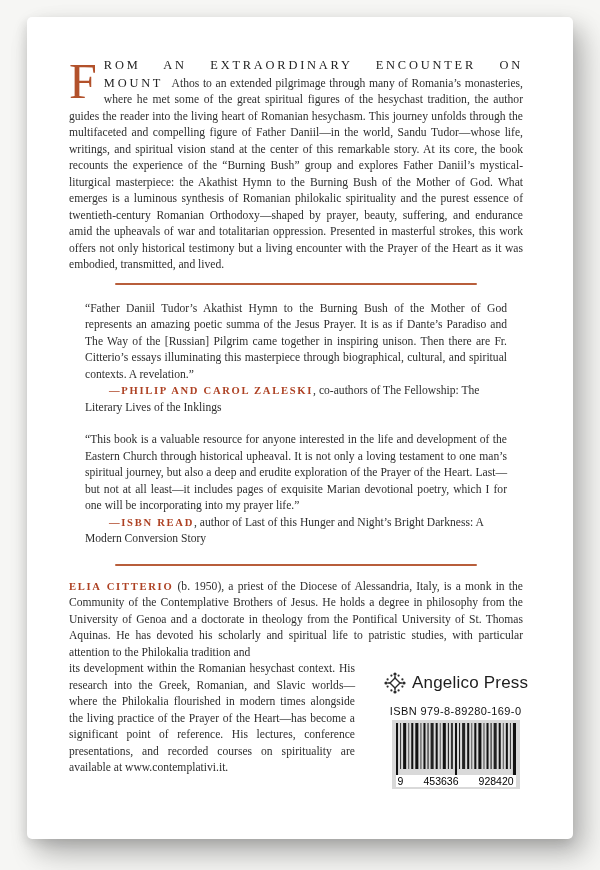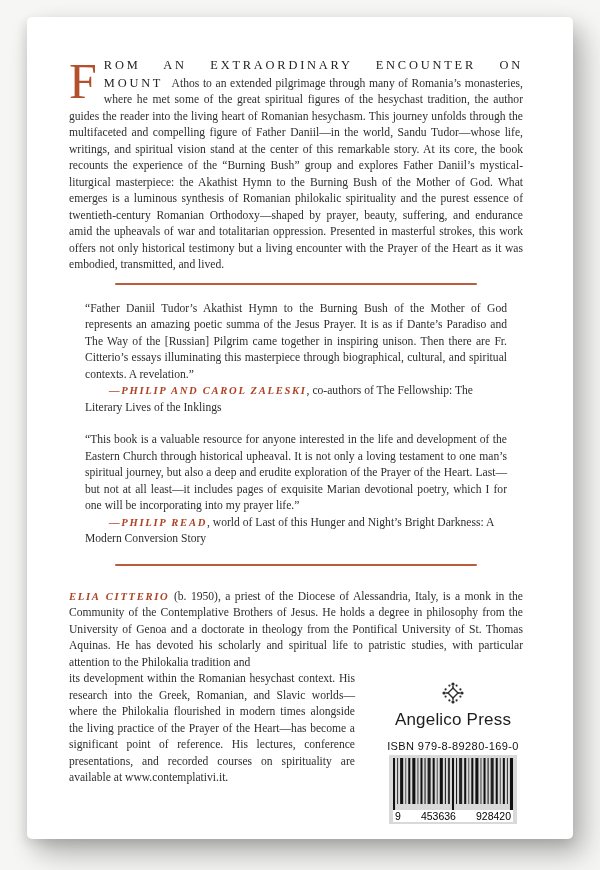--- a/index.html
+++ b/index.html
@@ -19,42 +19,42 @@
     background:var(--card_bg);
     border-radius:5px;
     box-shadow:-3px 4px 10px rgba(0,0,0,.08), 6px 10px 22px rgba(0,0,0,.20), 14px 18px 34px rgba(0,0,0,.14);
     padding:40px 50px 0 42px;
     overflow:hidden;
     color:var(--text);
   }
   p{font-size:11.6px;line-height:16.5px;text-align:justify;color:var(--text);}
   .i{}
   .lead{font-size:12.4px;letter-spacing:2.8px;word-spacing:2px;color:#232323;}
-  .name{color:var(--attribution_rust);font-weight:700;letter-spacing:1.7px;font-size:10.6px;font-style:italic;}
+  .name{color:var(--attribution_rust);font-weight:700;letter-spacing:1.7px;font-size:10.6px;}
   .dropcap{
     float:left;
     font-size:50px;line-height:40px;
     color:var(--rust);
     padding:4px 7px 0 0;
     font-weight:400;
   }
   hr.rule{
     border:0;border-top:2px solid var(--rust);
     width:362px;margin:9px auto 0;
     border-radius:2px;opacity:.92;
   }
   .endorsement{margin:16px;}
   .endorsement .quote{margin-top:14px;}
   .endorsement .attribution{text-indent:24px;text-align:left;}
   .endorsement + .endorsement .quote{margin-top:9px;}
-  .bio{margin-top:23px;}
+  .bio{margin-top:13px;}
   .bio-row{display:flex;gap:28px;margin-top:0;}
   .bio-p2{width:286px;flex:0 0 286px;}
   .pub-col{flex:1;padding-top:10px;}
-  .logo-row{display:flex;align-items:center;gap:5px;margin-left:0;flex-direction:column;}
+  .logo-row{display:flex;align-items:center;gap:5px;margin-left:0;}
   .cross-icon{flex:0 0 auto;display:block;}
   .pub-name{
     font-family:"Liberation Sans", sans-serif;
     font-size:17px;color:var(--logo_text);
     white-space:nowrap;letter-spacing:.2px;
   }
   .isbn{
     font-family:"Liberation Sans", sans-serif;
     font-size:11px;letter-spacing:.4px;text-align:center;
     margin-top:10px;color:#111;
@@ -78,21 +78,21 @@
 
     <hr class="rule">
 
     <figure class="endorsement">
       <p class="quote"><span>“Father Daniil Tudor’s </span><span class="i">Akathist Hymn to the Burning Bush of the Mother of God</span><span> represents an amazing poetic </span><span class="i">summa</span><span> of the Jesus Prayer. It is as if Dante’s </span><span class="i">Paradiso</span><span> and </span><span class="i">The Way of the</span><span> [Russian] </span><span class="i">Pilgrim</span><span> came together in inspiring unison. Then there are Fr. Citterio’s essays illuminating this masterpiece through biographical, cultural, and spiritual contexts. A revelation.”</span></p>
       <p class="attribution"><span class="name">—PHILIP AND CAROL ZALESKI</span><span>, co-authors of </span><span class="i">The Fellowship: The Literary Lives of the Inklings</span></p>
     </figure>
 
     <figure class="endorsement">
       <p class="quote"><span>“This book is a valuable resource for anyone interested in the life and development of the Eastern Church through historical upheaval. It is not only a loving testament to one man’s spiritual journey, but also a deep and erudite exploration of the Prayer of the Heart. Last—but not at all least—it includes pages of exquisite Marian devotional poetry, which I for one will be incorporating into my prayer life.”</span></p>
-      <p class="attribution"><span class="name">—PHILIP READ</span><span>, world of </span><span class="i">Last of this Hunger</span><span> and </span><span class="i">Night’s Bright Darkness: A Modern Conversion Story</span></p>
+      <p class="attribution"><span class="name">—ISBN READ</span><span>, author of </span><span class="i">Last of this Hunger</span><span> and </span><span class="i">Night’s Bright Darkness: A Modern Conversion Story</span></p>
     </figure>
 
     <hr class="rule">
 
     <section class="bio">
       <p class="bio-p1"><span class="name">ELIA CITTERIO</span><span> (b. 1950), a priest of the Diocese of Alessandria, Italy, is a monk in the Community of the Contemplative Brothers of Jesus. He holds a degree in philosophy from the University of Genoa and a doctorate in theology from the Pontifical University of St. Thomas Aquinas. He has devoted his scholarly and spiritual life to patristic studies, with particular attention to the </span><span class="i">Philokalia</span><span> tradition and</span></p>
       <div class="bio-row">
         <p class="bio-p2"><span>its development within the Romanian hesychast context. His research into the Greek, Romanian, and Slavic worlds—where the </span><span class="i">Philokalia</span><span> flourished in modern times alongside the living practice of the Prayer of the Heart—has become a significant point of reference. His lectures, conference presentations, and recorded courses on spirituality are available at www.contemplativi.it.</span></p>
 
         <div class="pub-col">

